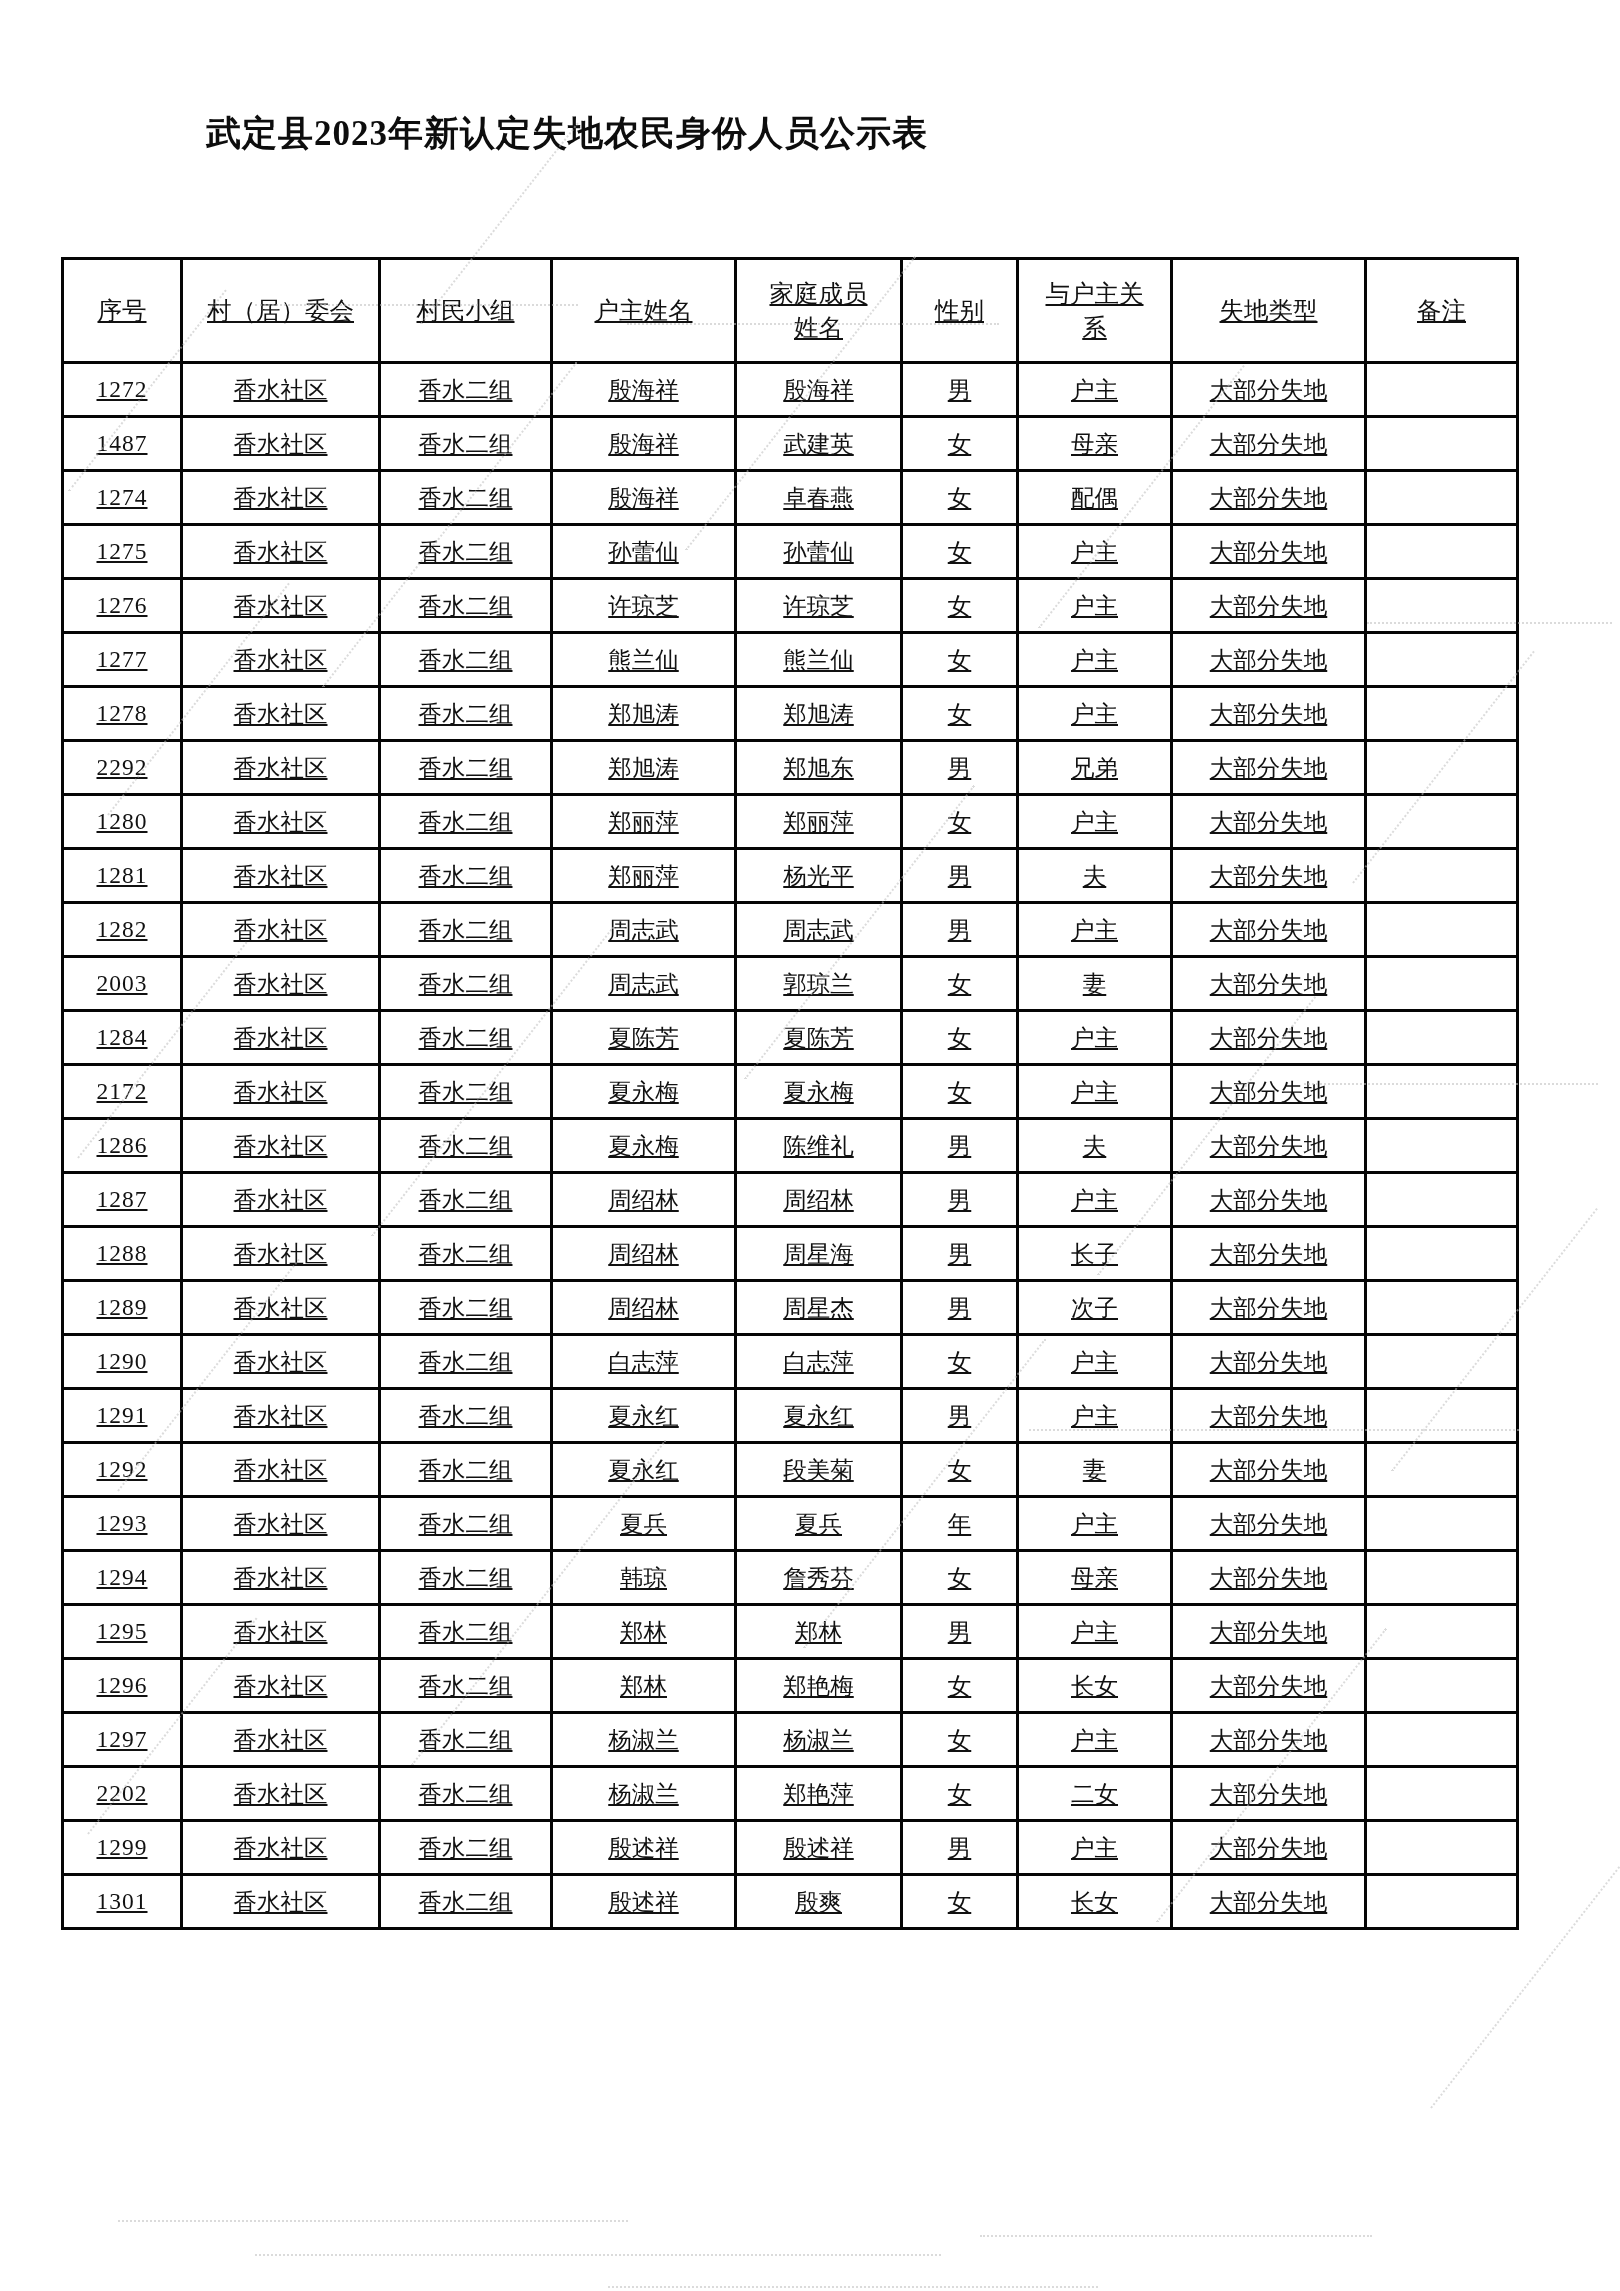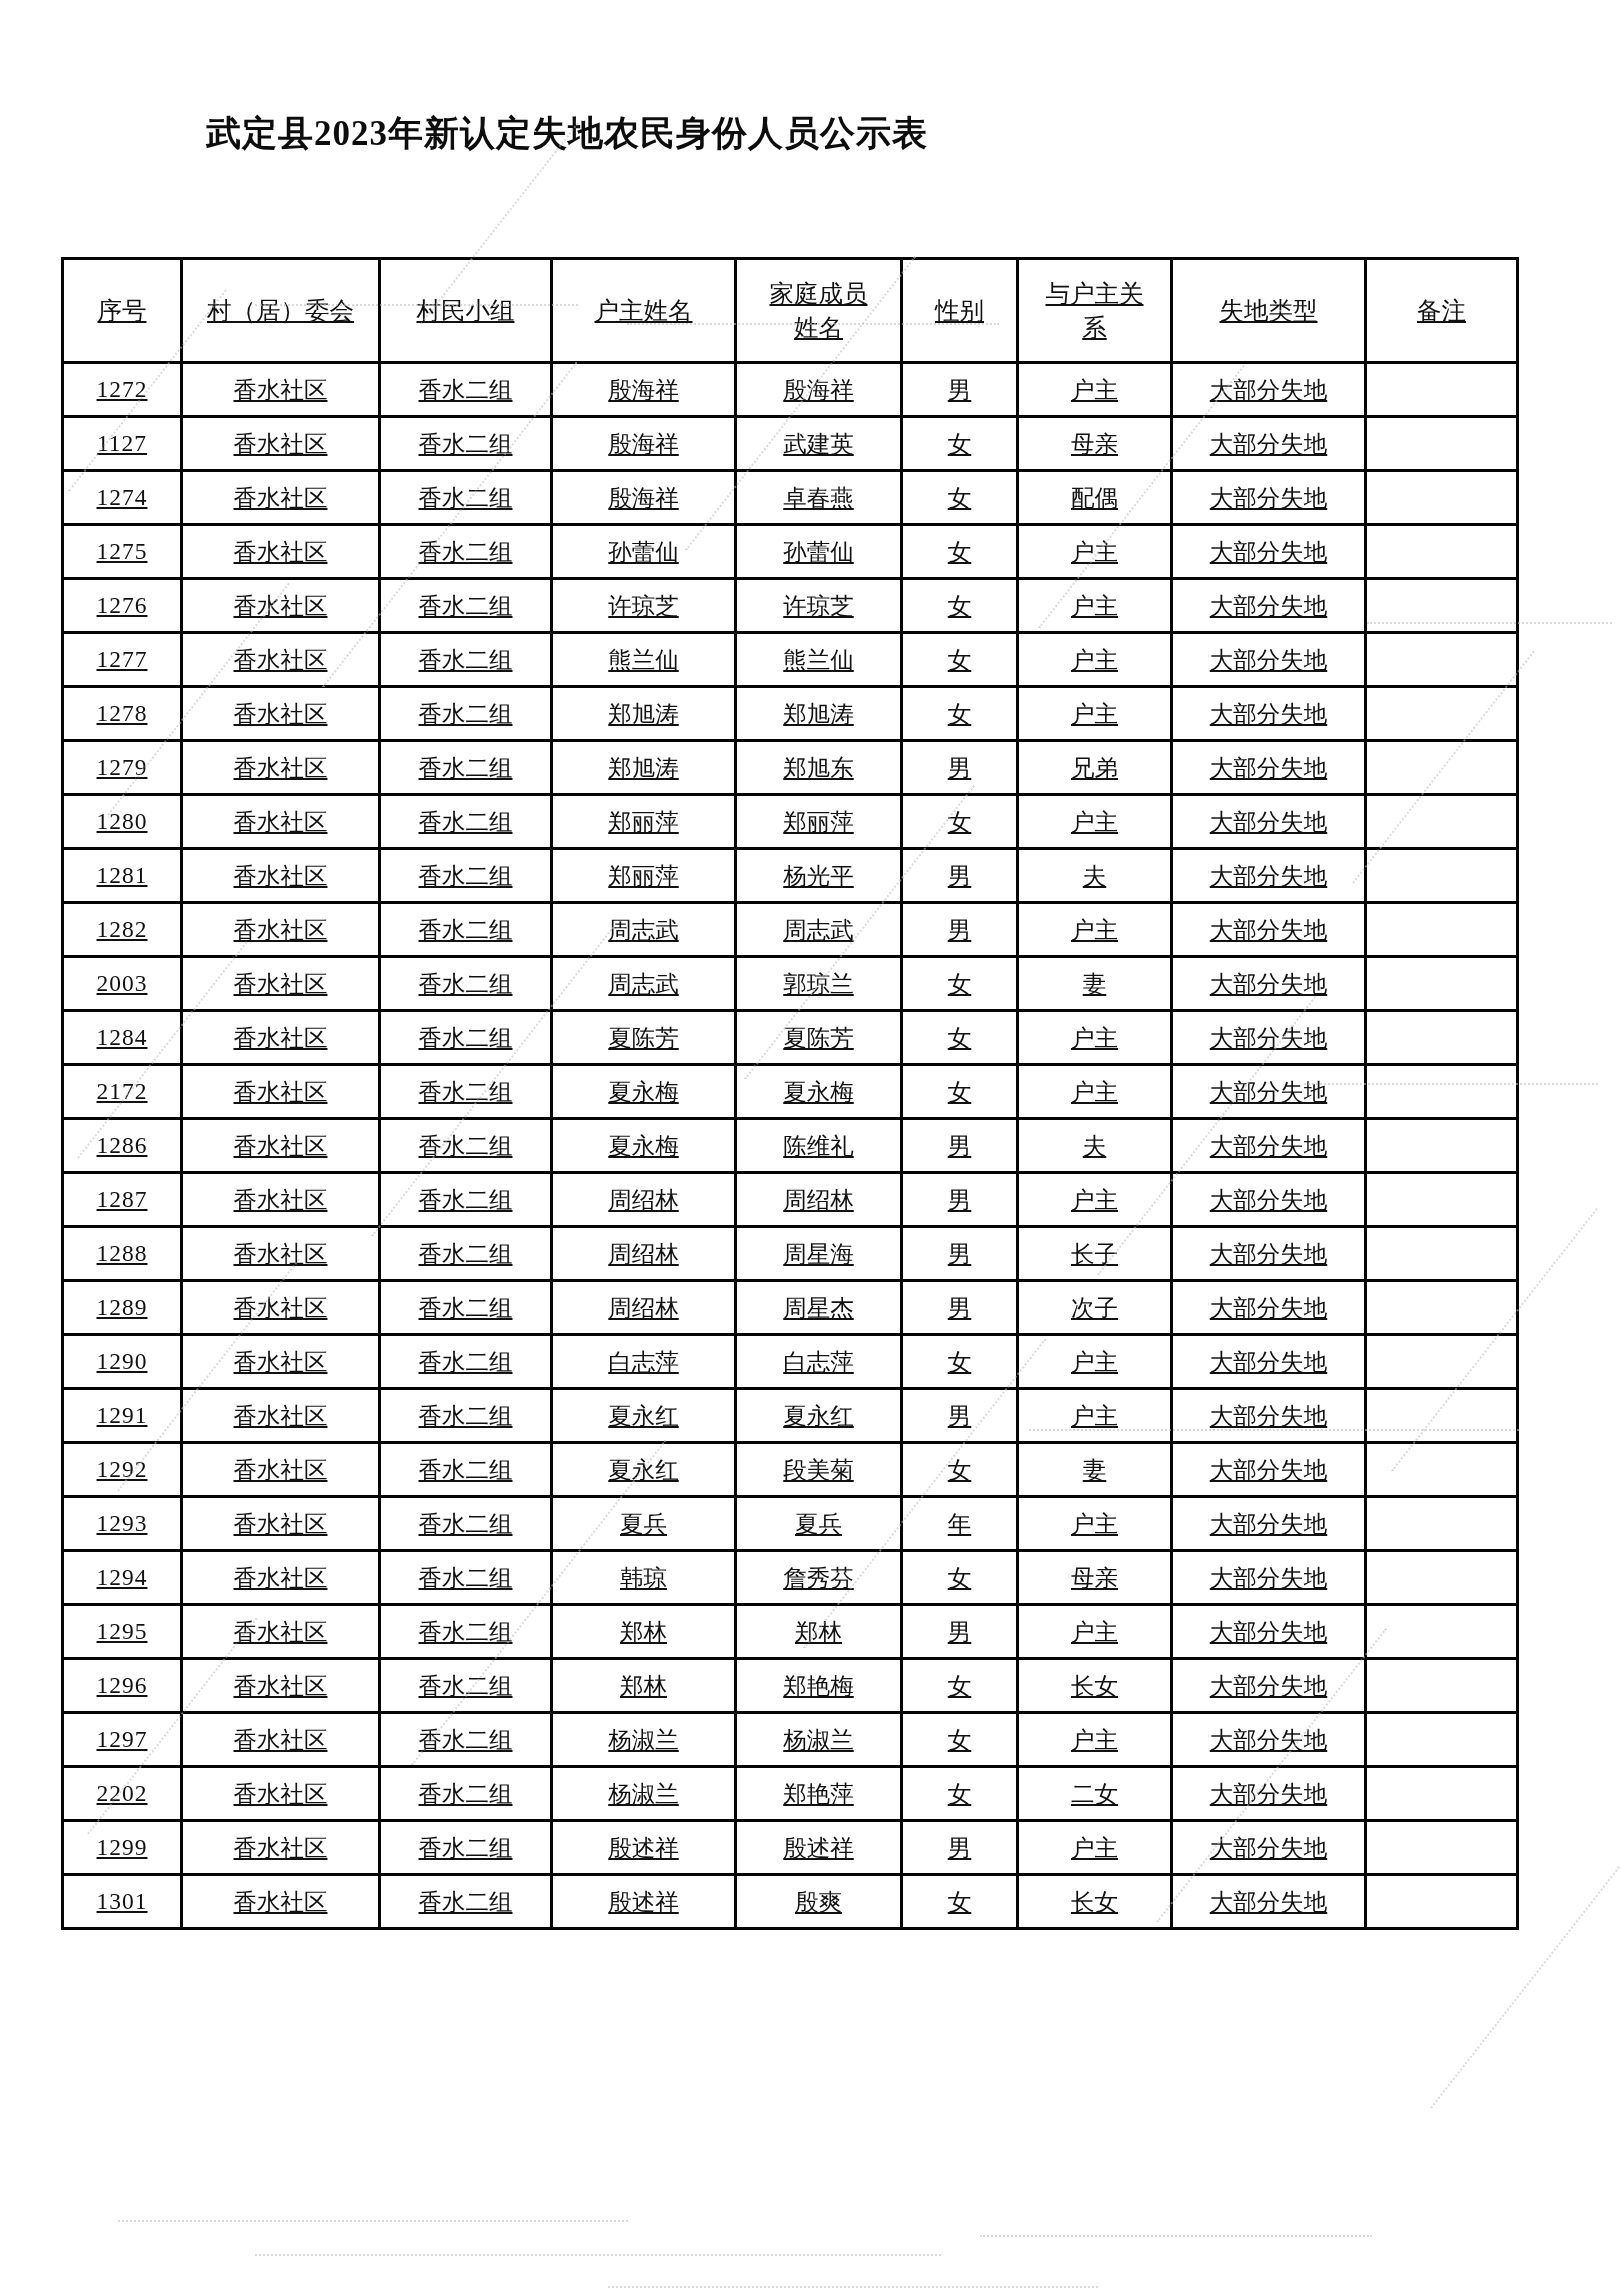--- a/index.html
+++ b/index.html
@@ -100,21 +100,21 @@
           <td class="col-committee">香水社区</td>
           <td class="col-villager-group">香水二组</td>
           <td class="col-household-head-name">殷海祥</td>
           <td class="col-family-member-name">殷海祥</td>
           <td class="col-gender">男</td>
           <td class="col-relation-to-head">户主</td>
           <td class="col-land-loss-type">大部分失地</td>
           <td class="col-remark"></td>
         </tr>
         <tr>
-          <td class="col-serial">1127</td>
+          <td class="col-serial">1487</td>
           <td class="col-committee">香水社区</td>
           <td class="col-villager-group">香水二组</td>
           <td class="col-household-head-name">殷海祥</td>
           <td class="col-family-member-name">武建英</td>
           <td class="col-gender">女</td>
           <td class="col-relation-to-head">母亲</td>
           <td class="col-land-loss-type">大部分失地</td>
           <td class="col-remark"></td>
         </tr>
         <tr>
@@ -166,21 +166,21 @@
           <td class="col-committee">香水社区</td>
           <td class="col-villager-group">香水二组</td>
           <td class="col-household-head-name">郑旭涛</td>
           <td class="col-family-member-name">郑旭涛</td>
           <td class="col-gender">女</td>
           <td class="col-relation-to-head">户主</td>
           <td class="col-land-loss-type">大部分失地</td>
           <td class="col-remark"></td>
         </tr>
         <tr>
-          <td class="col-serial">1279</td>
+          <td class="col-serial">2292</td>
           <td class="col-committee">香水社区</td>
           <td class="col-villager-group">香水二组</td>
           <td class="col-household-head-name">郑旭涛</td>
           <td class="col-family-member-name">郑旭东</td>
           <td class="col-gender">男</td>
           <td class="col-relation-to-head">兄弟</td>
           <td class="col-land-loss-type">大部分失地</td>
           <td class="col-remark"></td>
         </tr>
         <tr>

